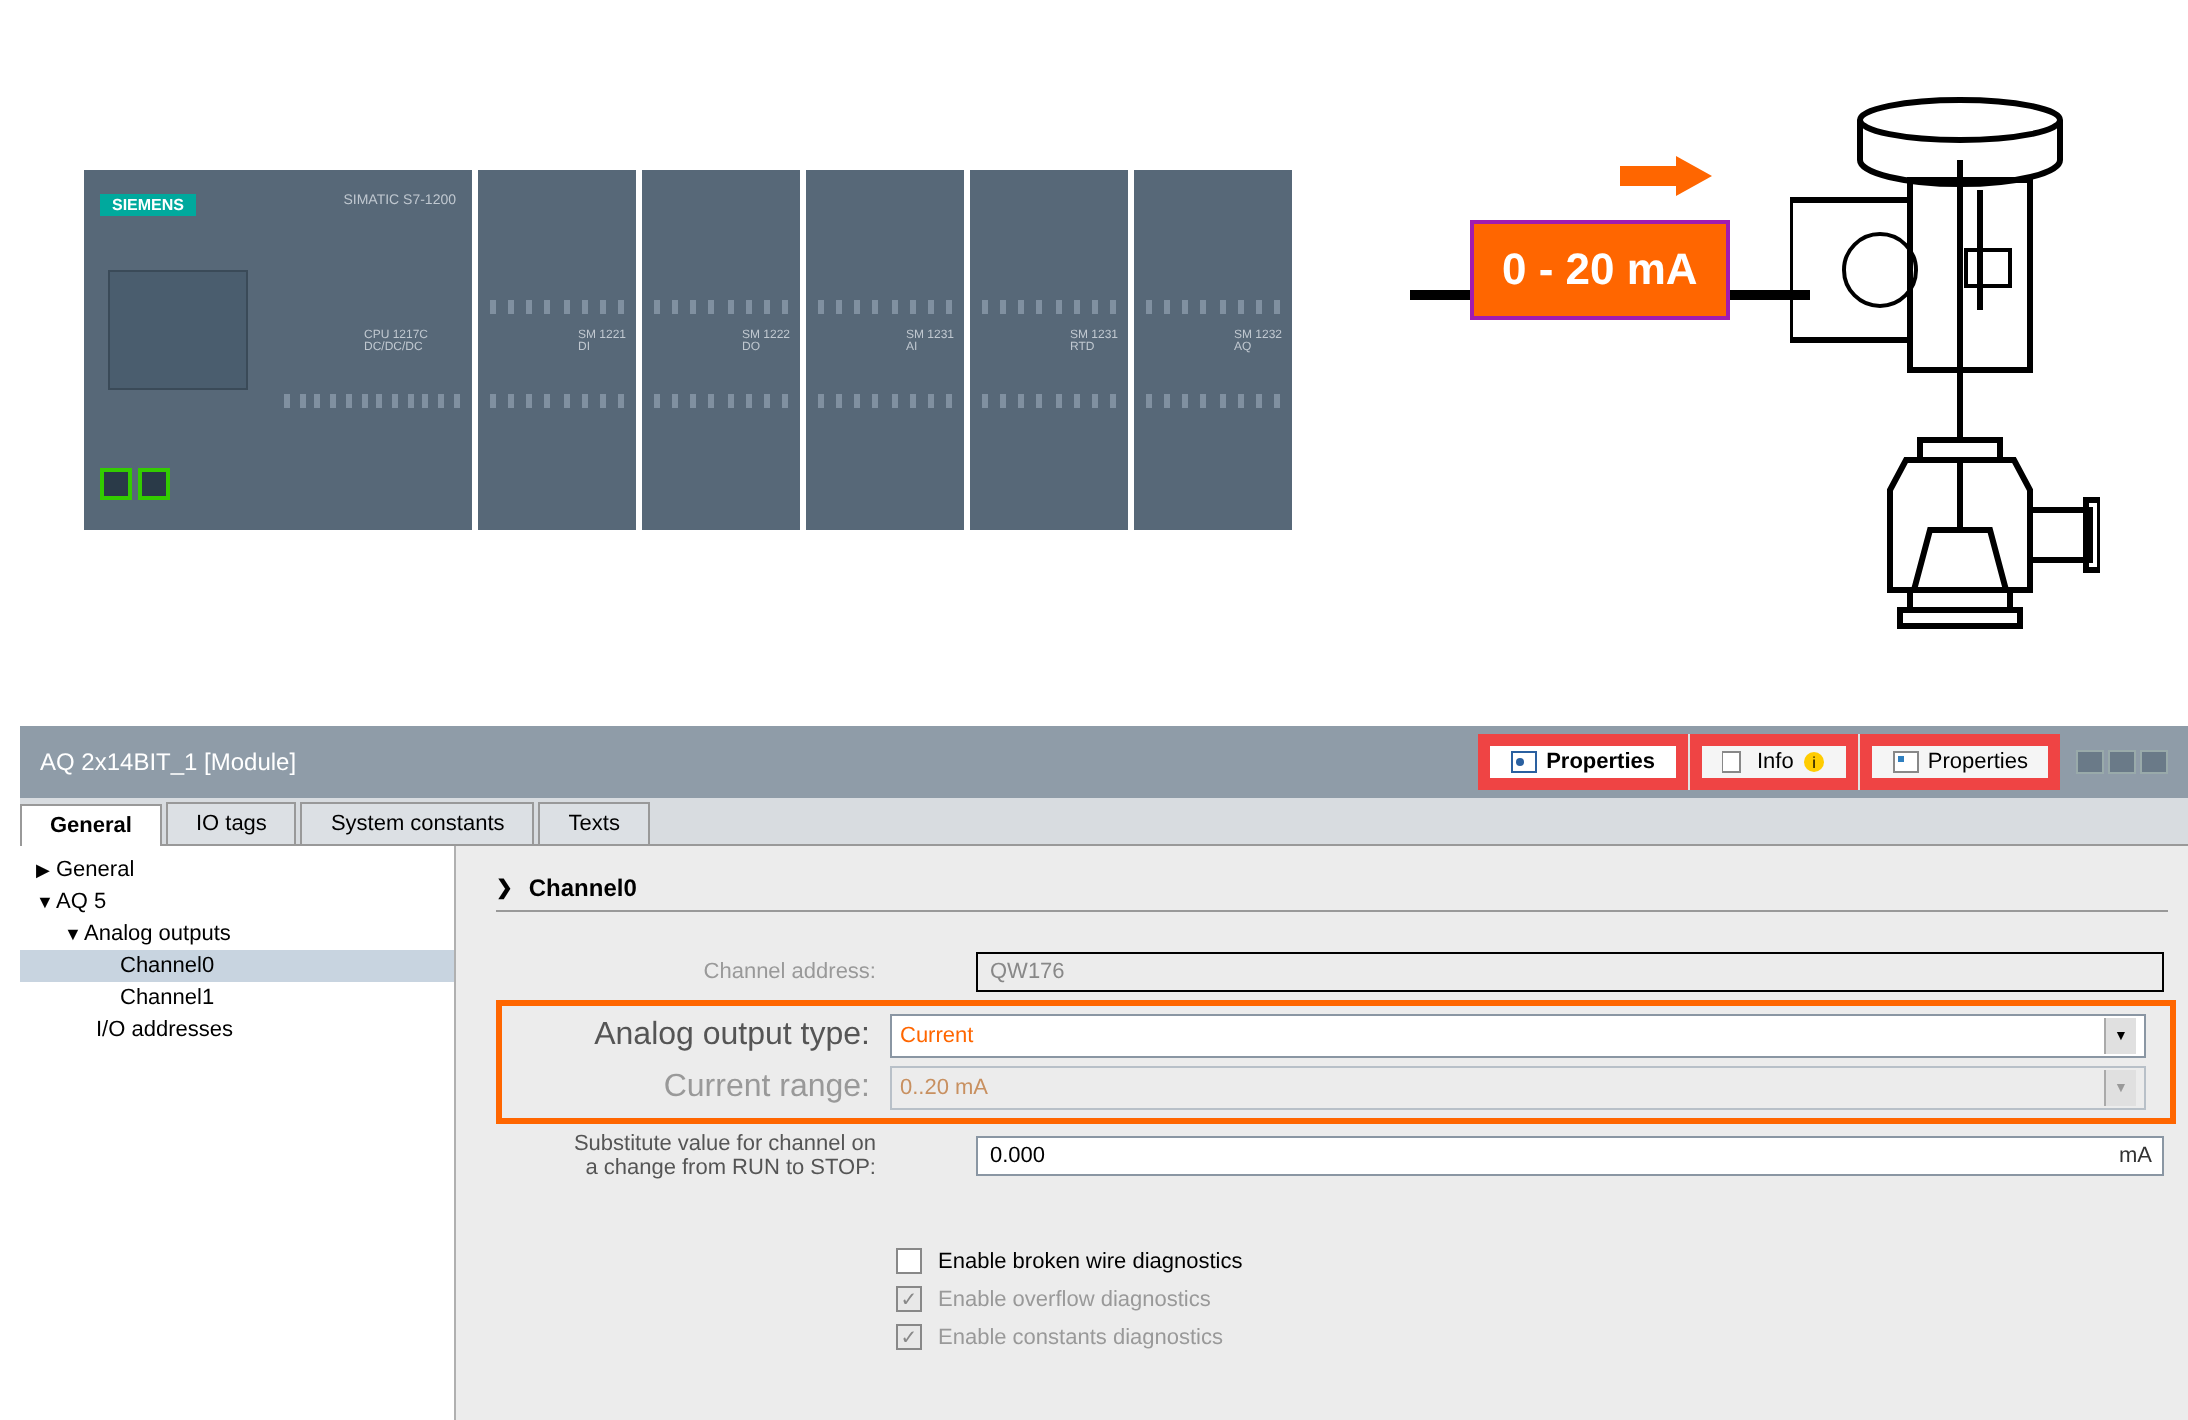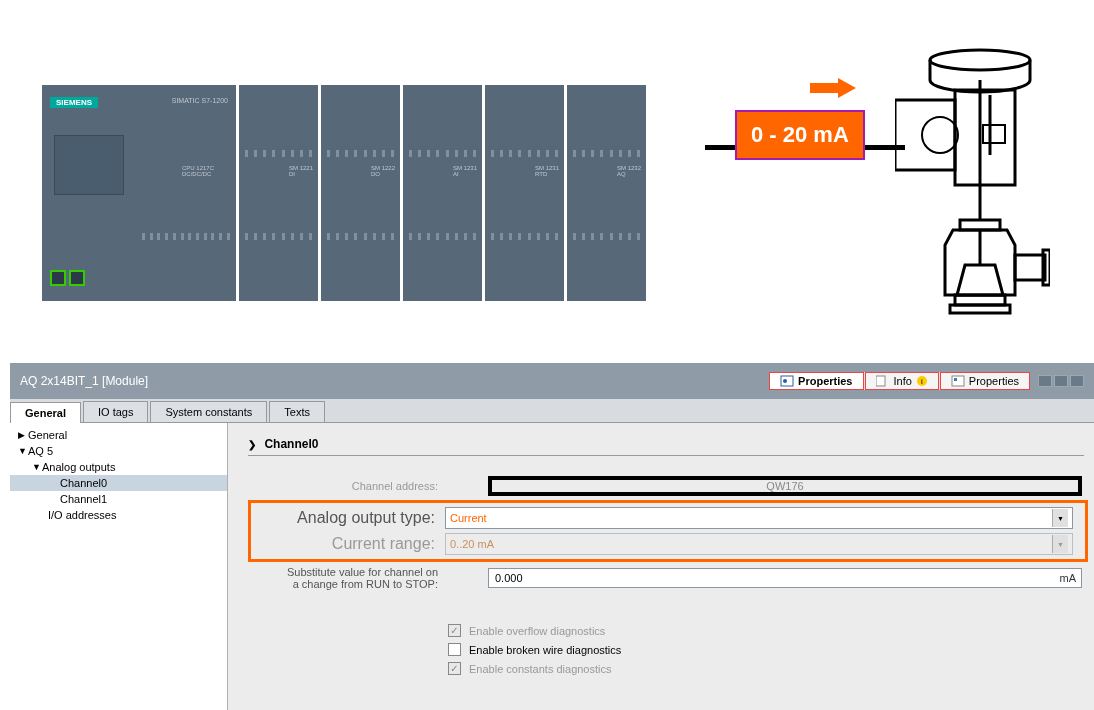--- a/index.html
+++ b/index.html
@@ -1,20 +1,20 @@
 <!DOCTYPE html>
 <html><head>
 <meta charset="utf-8">
 <style>
 * { margin: 0; padding: 0; box-sizing: border-box; font-family: Arial, sans-serif; }
 body { background: #fff; width: 1094px; height: 710px; overflow: hidden; }
 
 
 .top-area { position: relative; height: 350px; padding: 0; }
-.plc-rack { position: absolute; left: 42px; top: 85px; display: flex; height: 216px; }
+.plc-rack { position: absolute; left: 42px; top: 85px; display: flex; height: 180px; }
 .plc-module { background: #576878; border-right: 3px solid #fff; position: relative; color: #a0b0c0; font-size: 6px; }
 .plc-cpu { width: 197px; }
 .plc-sm { width: 82px; }
 .siemens-logo { position: absolute; left: 8px; top: 12px; background: #00a99d; color: #fff; font-size: 8px; padding: 1px 6px; font-weight: bold; }
 .plc-title-top { position: absolute; right: 8px; top: 12px; font-size: 7px; color: #c0c8d0; }
 .cpu-label { position: absolute; left: 140px; top: 80px; font-size: 6px; color: #c0c8d0; }
 .sm-label { position: absolute; left: 50px; top: 80px; font-size: 6px; color: #c0c8d0; }
 .cpu-screen { position: absolute; left: 12px; top: 50px; width: 70px; height: 60px; background: #4a5d6e; border: 1px solid #3a4a58; }
 .io-row { position: absolute; left: 6px; right: 6px; height: 8px; display: flex; justify-content: space-between; }
 .io-row-1 { top: 65px; }
@@ -33,21 +33,21 @@
 
 
 .actuator { position: absolute; left: 895px; top: 40px; width: 155px; height: 300px; }
 .actuator svg { width: 100%; height: 100%; }
 
 
 .prop-panel { position: absolute; left: 10px; top: 363px; right: 0; }
 .title-bar { background: #8f9ca8; color: #fff; font-size: 12px; padding: 3px 10px; display: flex; align-items: center; height: 36px; }
 .title-text { flex: 1; }
 .title-tabs { display: flex; gap: 1px; background: #e0e0e0; }
-.title-tab { background: #f5f5f5; color: #000; font-size: 11px; padding: 2px 10px; border: 1px solid #ef4444; display: flex; align-items: flex-start; gap: 4px; }
+.title-tab { background: #f5f5f5; color: #000; font-size: 11px; padding: 2px 10px; border: 6px solid #ef4444; display: flex; align-items: flex-start; gap: 4px; }
 .title-tab.active { background: #fff; font-weight: bold; }
 .title-icons { display: flex; gap: 2px; margin-left: 8px; }
 .title-icons span { width: 14px; height: 12px; background: #6a7a88; border: 1px solid #9aa; }
 
 .sub-tabs { display: flex; background: #d8dce0; border-bottom: 1px solid #999; padding-top: 2px; }
 .sub-tab { background: #dce0e4; padding: 4px 14px; font-size: 11px; border: 1px solid #999; border-bottom: none; margin-right: 2px; }
 .sub-tab.active { background: #fff; font-weight: bold; position: relative; top: 1px; }
 
 .panel-body { display: flex; height: 290px; background: #fff; }
 .tree { width: 218px; border-right: 1px solid #b0b0b0; font-size: 11px; padding-top: 4px; background: #fff; }
@@ -59,21 +59,21 @@
 .tree-indent-3 { padding-left: 50px; }
 
 .content { flex: 1; background: #ececec; padding: 14px 0 14px 20px; overflow: hidden; }
 .section-header { font-size: 12px; font-weight: bold; border-bottom: 1px solid #999; padding-bottom: 4px; margin-bottom: 20px; display: flex; align-items: center; margin-right: 10px;}
 .caret { margin-right: 8px; font-size: 10px; }
 
 .form-row { display: flex; align-items: center; margin-bottom: 4px; font-size: 11px; gap: 40px; }
 .form-label { width: 200px; text-align: right; padding-right: 10px; color: #555; }
 .form-label.disabled { color: #999; }
 .form-input { flex: 1; height: 20px; border: 1px solid #8a96a3; background: #fff; padding: 0 6px; font-size: 11px; margin-right: 12px; }
-.form-input.readonly { background: #ececec; color: #888; border: 4px solid #000000; text-align: center; }
+.form-input.readonly { background: #ececec; color: #888; border: 1px solid #000000; }
 .form-select { flex: 1; height: 22px; border: 1px solid #8a96a3; background: #fff; padding: 0 4px; font-size: 11px; margin-right: 12px; position: relative; display: flex; align-items: center; justify-content: space-between; }
 .form-select .val { color: #ff6600; }
 .form-select.dis .val { color: #c89060; }
 .form-select.dis { background: #ececec; border-color: #b8c0c8; color: #999; }
 .sel-arrow { width: 16px; height: 18px; background: #e0e0e0; border-left: 1px solid #aaa; display: flex; align-items: center; justify-content: center; font-size: 7px; }
 
 .highlight-box { border: 3px solid #ff6600; padding: 2px 0; margin-right: 6px; }
 .sub-row { display: flex; align-items: center; padding: 2px 0; }
 .sub-row .form-label { width: 194px; }
 
@@ -367,26 +367,26 @@
           <div>Substitute value for channel on</div>
           <div>a change from RUN to STOP:</div>
         </div>
         <input class="form-input" value="0.000" style="">
         <span class="unit">mA</span>
       </div>
 
       <div style="height:30px"></div>
 
       <div class="chk-row">
+        <span class="chk"></span>
+        <span class="chk-label">Enable broken wire diagnostics</span>
+      </div>
+      <div class="chk-row">
         <span class="chk checked disabled"></span>
         <span class="chk-label disabled">Enable overflow diagnostics</span>
-      </div>
-      <div class="chk-row">
-        <span class="chk"></span>
-        <span class="chk-label">Enable broken wire diagnostics</span>
       </div>
       <div class="chk-row">
         <span class="chk checked disabled"></span>
         <span class="chk-label disabled">Enable constants diagnostics</span>
       </div>
     </div>
   </div>
 </div>
 
 </body></html>

